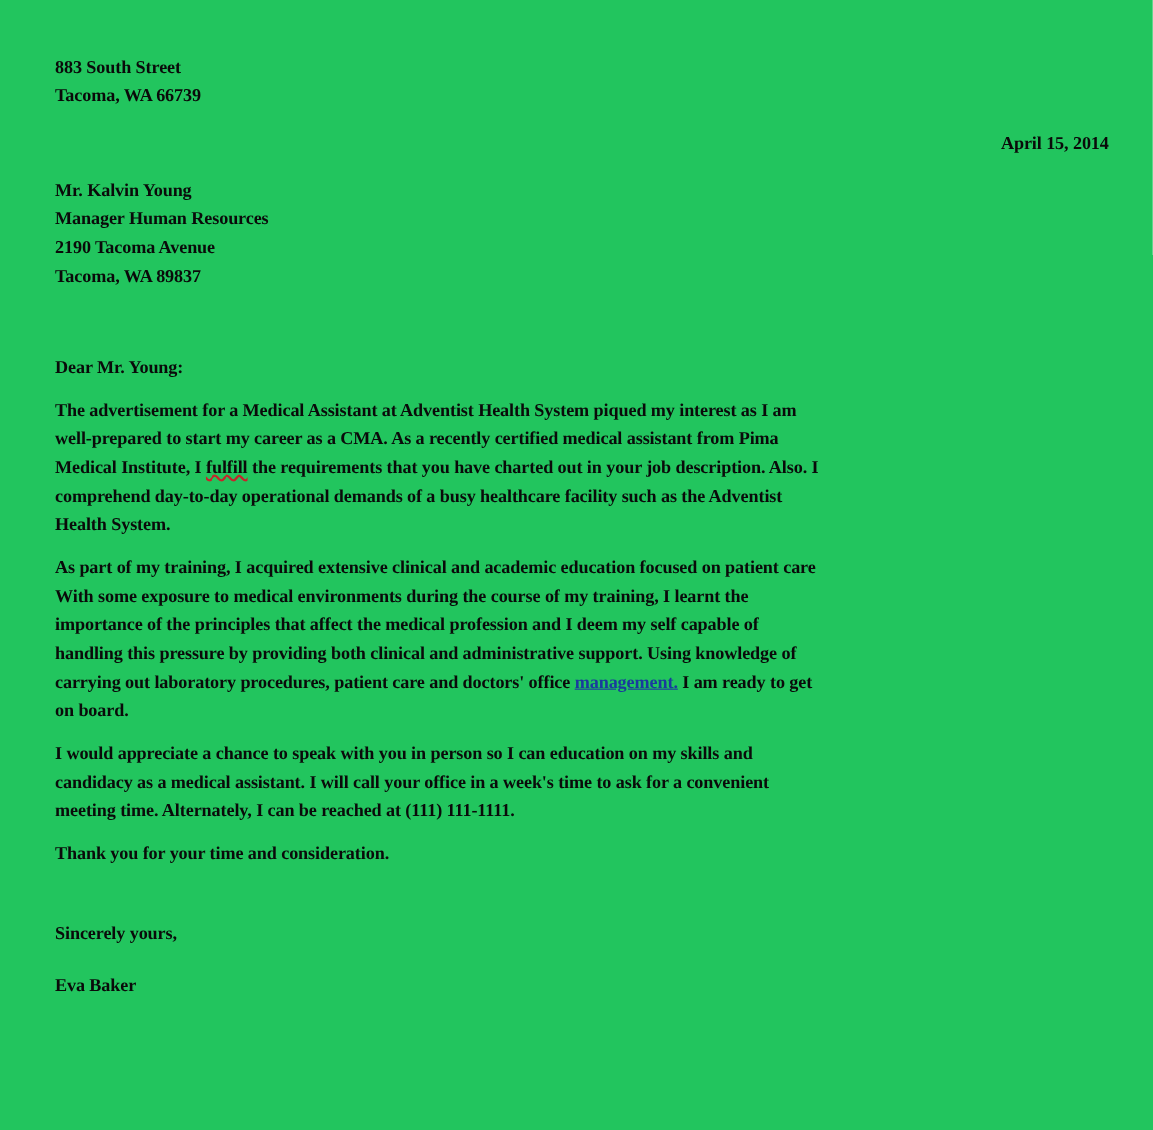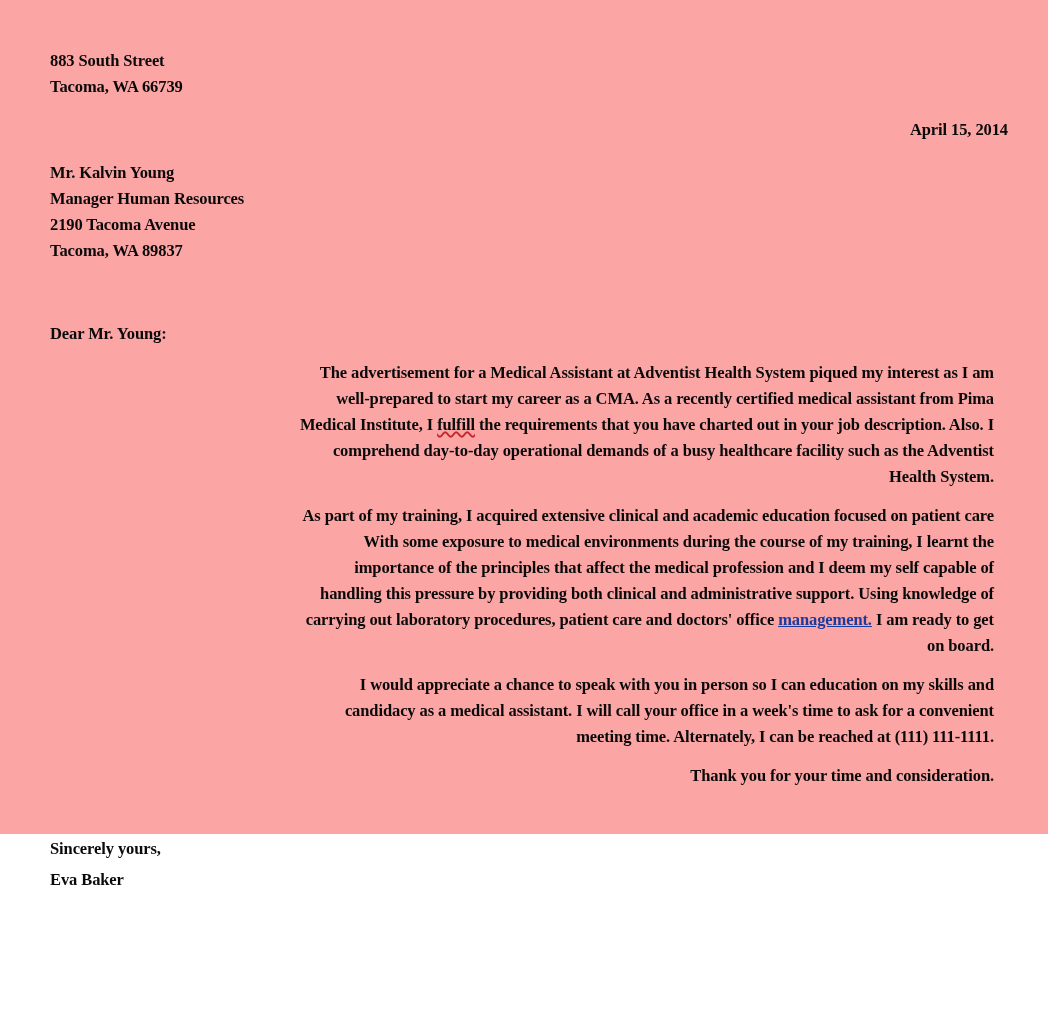--- a/index.html
+++ b/index.html
@@ -11,22 +11,22 @@
     height: 1027px;
     background: #ffffff;
     font-family: "Liberation Serif", "DejaVu Serif", serif;
     color: #000000;
     overflow: hidden;
   }
 
   .page {
     position: relative;
     width: 1048px;
-    height: 834px;
-    background: #fca5a5;
+    height: 1027px;
+    background: #22c55e;
     box-sizing: border-box;
     padding: 48px 40px 0 50px;
   }
 
   
   .letter-text {
     font-family: "Liberation Serif", "DejaVu Serif", serif;
     font-weight: bold;
     font-size: 16.5px;
     line-height: 26px;
@@ -61,27 +61,26 @@
 
   .para {
     margin: 0 0 13px 0;
     max-width: 944px;
     text-align: left;
   }
 
   .para .ln {
     display: block;
     white-space: nowrap;
-    text-align: right;
   }
 
   .closing-block {
     margin-top: 47px;
   }
-  .closing-line { margin-bottom: 5px; }
+  .closing-line { margin-bottom: 21px; }
 
   
   .hyperlink {
     color: #1a3a9e;
     text-decoration: underline;
     text-decoration-color: #1a3a9e;
     text-underline-offset: 1px;
     font-weight: bold;
   }
 

